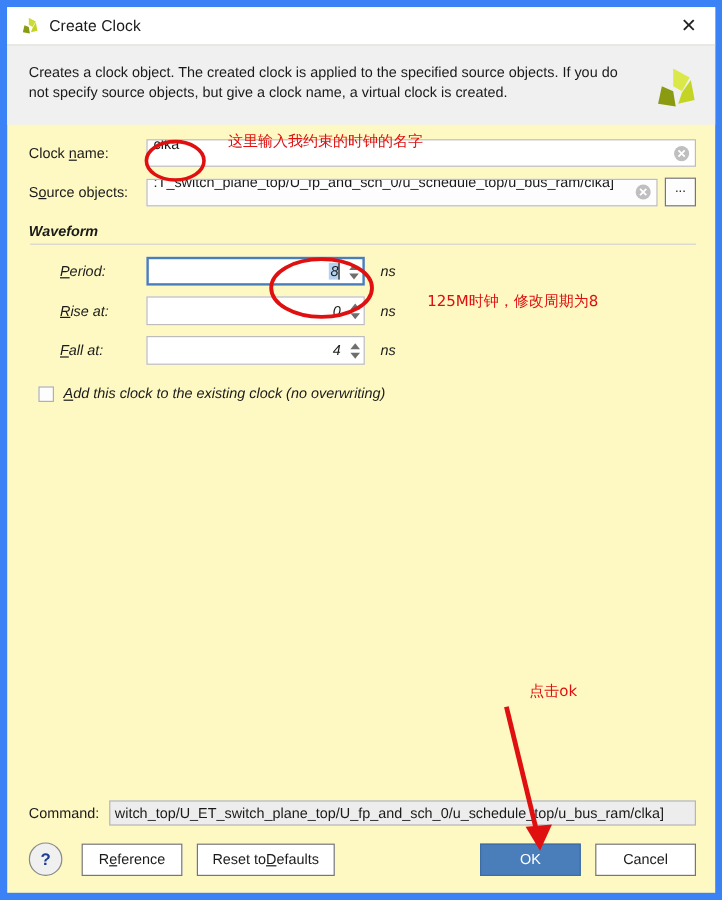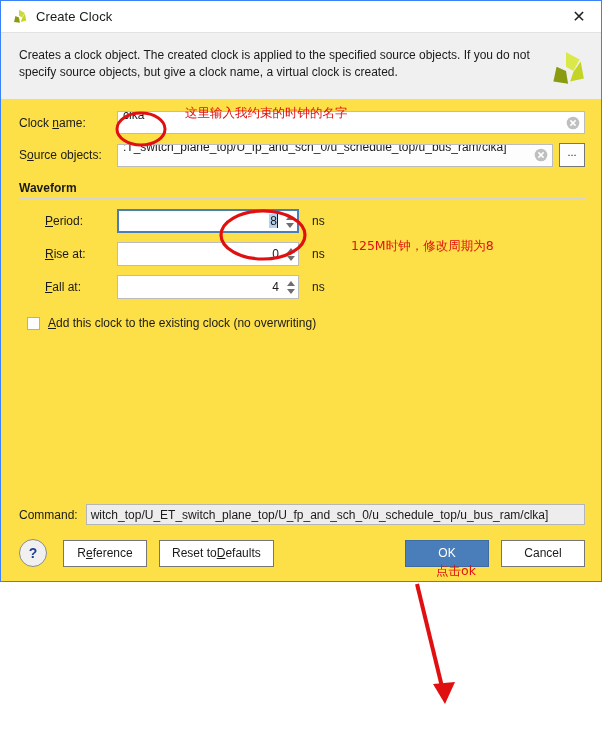--- a/index.html
+++ b/index.html
@@ -9,24 +9,24 @@
   body {
     width: 602px;
     height: 750px;
     font-family: "Liberation Sans", sans-serif;
     background: #ffffff;
     overflow: hidden;
   }
   .dialog {
     position: relative;
     width: 602px;
-    height: 582px;
-    box-sizing: border-box;
-    border: 1px solid #3b82f6;
-    background: #fde047;
+    height: 750px;
+    box-sizing: border-box;
+    border: 6px solid #3b82f6;
+    background: #fef9c3;
     display: flex;
     flex-direction: column;
   }
   
   .titlebar {
     height: 31px;
     background: #ffffff;
     display: flex;
     align-items: center;
     flex: none;
@@ -138,20 +138,21 @@
     align-items: center;
     justify-content: center;
     cursor: pointer;
     line-height: 6px;
     padding-bottom: 6px;
     box-sizing: border-box;
   }
   
   .group {
     margin-top: 14px;
+    font-style: italic;
   }
   .group-title {
     font-size: 12px;
     font-weight: bold;
     color: #1a1a1a;
     margin-bottom: 3px;
   }
   .group-line {
     height: 1px;
     background: #d4d4d4;

